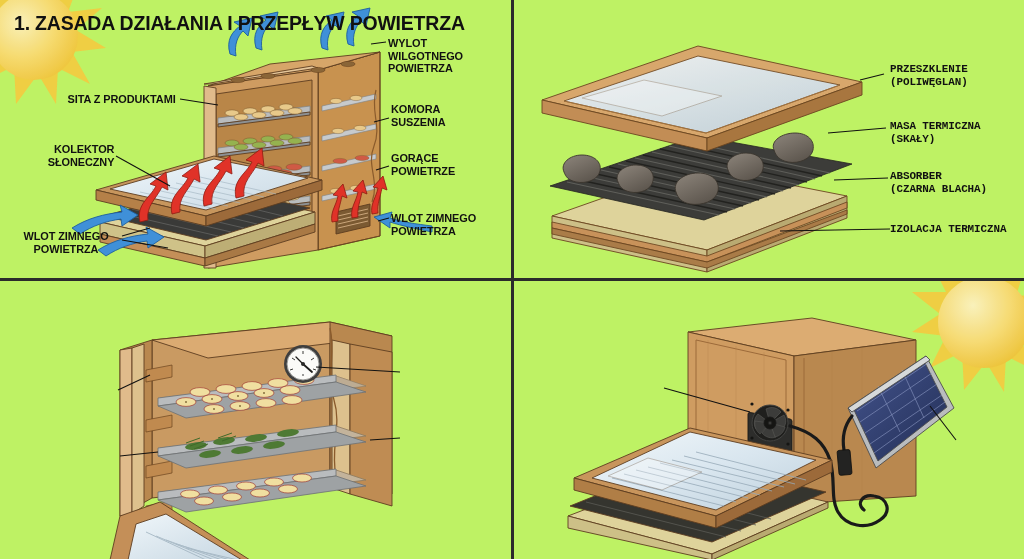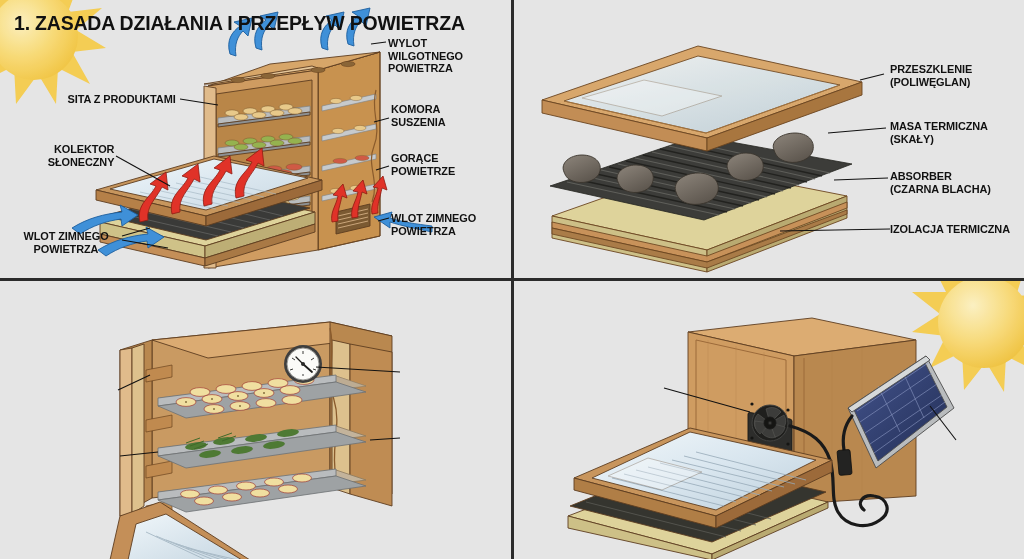--- a/index.html
+++ b/index.html
@@ -7,24 +7,24 @@
     width:1024px; height:559px; overflow:hidden;
     background:#ffffff;
     font-family:"Liberation Sans", sans-serif;
   }
   #sheet {
     position:relative; width:1024px; height:559px;
     background:#fdfdfb;
   }
   .panel {
     position:absolute; width:512px; height:279.5px; overflow:hidden;
-    background:#e5e5e5;
+    background:#bef264;
   }
   #p1 { left:0;   top:0; }
-  #p2 { left:512px; top:0; }
+  #p2 { left:512px; top:0;font-family:Liberation Mono, monospace; }
   #p3 { left:0;   top:279.5px; }
   #p4 { left:512px; top:279.5px; }
 
   .divider { position:absolute; background:#2b2b2b; z-index:40; }
   #div-v { left:511px; top:0; width:2.5px; height:559px; }
   #div-h { left:0; top:278px; width:1024px; height:2.5px; }
 
   .ptitle {
     position:absolute; z-index:25;
     font-weight:bold; color:#111;

